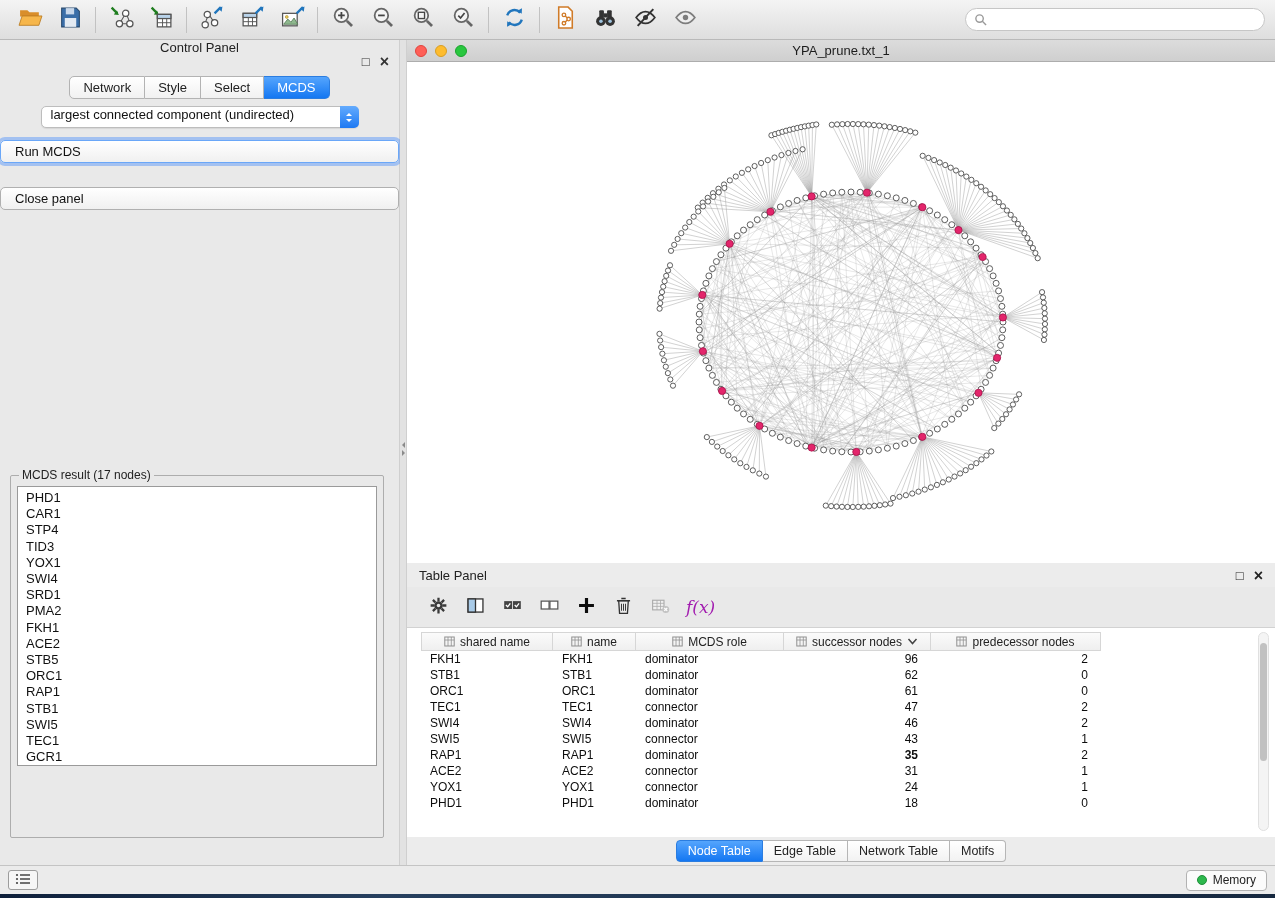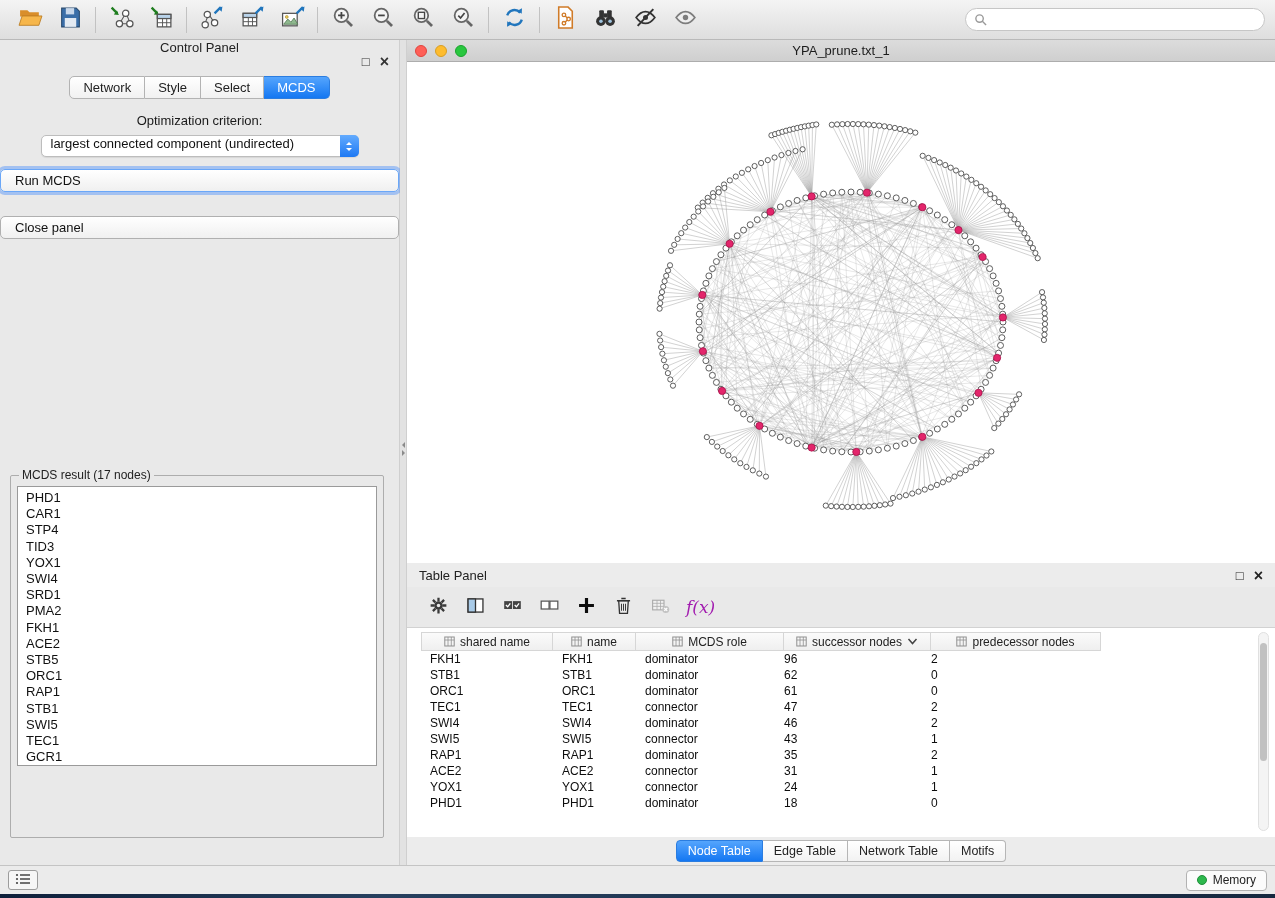--- a/index.html
+++ b/index.html
@@ -88,21 +88,21 @@
                 padding-left:14px; padding-top:4px; }
   .thead-row { display:flex; }
   .th { display:inline-flex; align-items:center; justify-content:center; gap:5px; height:19px;
         border:1px solid #d6d6d6; border-left:none; font-size:12px; color:#222;
         background:linear-gradient(#fbfbfb,#efefef); }
   .th:first-child { border-left:1px solid #d6d6d6; }
   .sort-ico { width:11px; height:11px; flex-shrink:0; }
   .sort-chevron { width:11px; height:9px; }
   .tr { display:flex; align-items:center; height:16px; }
   .td { font-size:12px; color:#0d0d0d; padding-left:9px; white-space:nowrap; overflow:hidden; }
-  .td.num { text-align:left; padding-right:13px; padding-left:0; }
+  .td.num { text-align:right; padding-right:13px; padding-left:0; }
   .vscroll { position:absolute; right:6px; top:4px; bottom:6px; width:11px; background:#f4f4f4;
              border:1px solid #e0e0e0; border-radius:6px; }
   .vthumb { position:absolute; left:1px; right:1px; top:10px; height:118px; background:#c1c1c1; border-radius:5px; }
   .tp-tabs { height:28px; display:flex; align-items:center; justify-content:center; background:#ececec; }
   .tp-tab { padding:3px 11px; font-size:12.5px; background:linear-gradient(#ffffff,#f2f2f2); border:1px solid #b6b6b6;
             border-left:none; color:#222; }
   .tp-tab:first-child { border-left:1px solid #b6b6b6; border-radius:4px 0 0 4px; }
   .tp-tab:last-child { border-radius:0 4px 4px 0; }
   .tp-tab.active { background:linear-gradient(#55a5fd,#1477f2); color:#fff; border-color:#2b7de0; }
 
@@ -280,21 +280,20 @@
           <span class="wbtn">□</span>
           <span class="wbtn close">×</span>
         </span>
       </div>
       <div class="seg-tabs">
           <div class="seg-tab">Network</div>
           <div class="seg-tab">Style</div>
           <div class="seg-tab">Select</div>
           <div class="seg-tab active">MCDS</div>
         </div>
-      <div class="opt-label">Optimization criterion:</div>
       <div class="popup-btn">
         <span class="ptext">largest connected component (undirected)</span>
         <span class="pop-stepper">
             <i class="up"></i>
             <i class="dn"></i>
           </span>
       </div>
       <div class="btn-row">
         <div class="mac-btn focused">Run MCDS</div>
         <div class="mac-btn">Close panel</div>
@@ -1290,21 +1289,21 @@
                 <div class="td" style="width: 132px;">SWI5</div>
                 <div class="td" style="width: 83px;">SWI5</div>
                 <div class="td" style="width: 148px;">connector</div>
                 <div class="td num" style="width: 147px;">43</div>
                 <div class="td num" style="width: 170px;">1</div>
               </div>
               <div class="tr">
                 <div class="td" style="width: 132px;">RAP1</div>
                 <div class="td" style="width: 83px;">RAP1</div>
                 <div class="td" style="width: 148px;">dominator</div>
-                <div class="td num" style="width: 147px;">35</div>
+                <div class="td num" style="width: 147px; font-weight: bold;">35</div>
                 <div class="td num" style="width: 170px;">2</div>
               </div>
               <div class="tr">
                 <div class="td" style="width: 132px;">ACE2</div>
                 <div class="td" style="width: 83px;">ACE2</div>
                 <div class="td" style="width: 148px;">connector</div>
                 <div class="td num" style="width: 147px;">31</div>
                 <div class="td num" style="width: 170px;">1</div>
               </div>
               <div class="tr">

